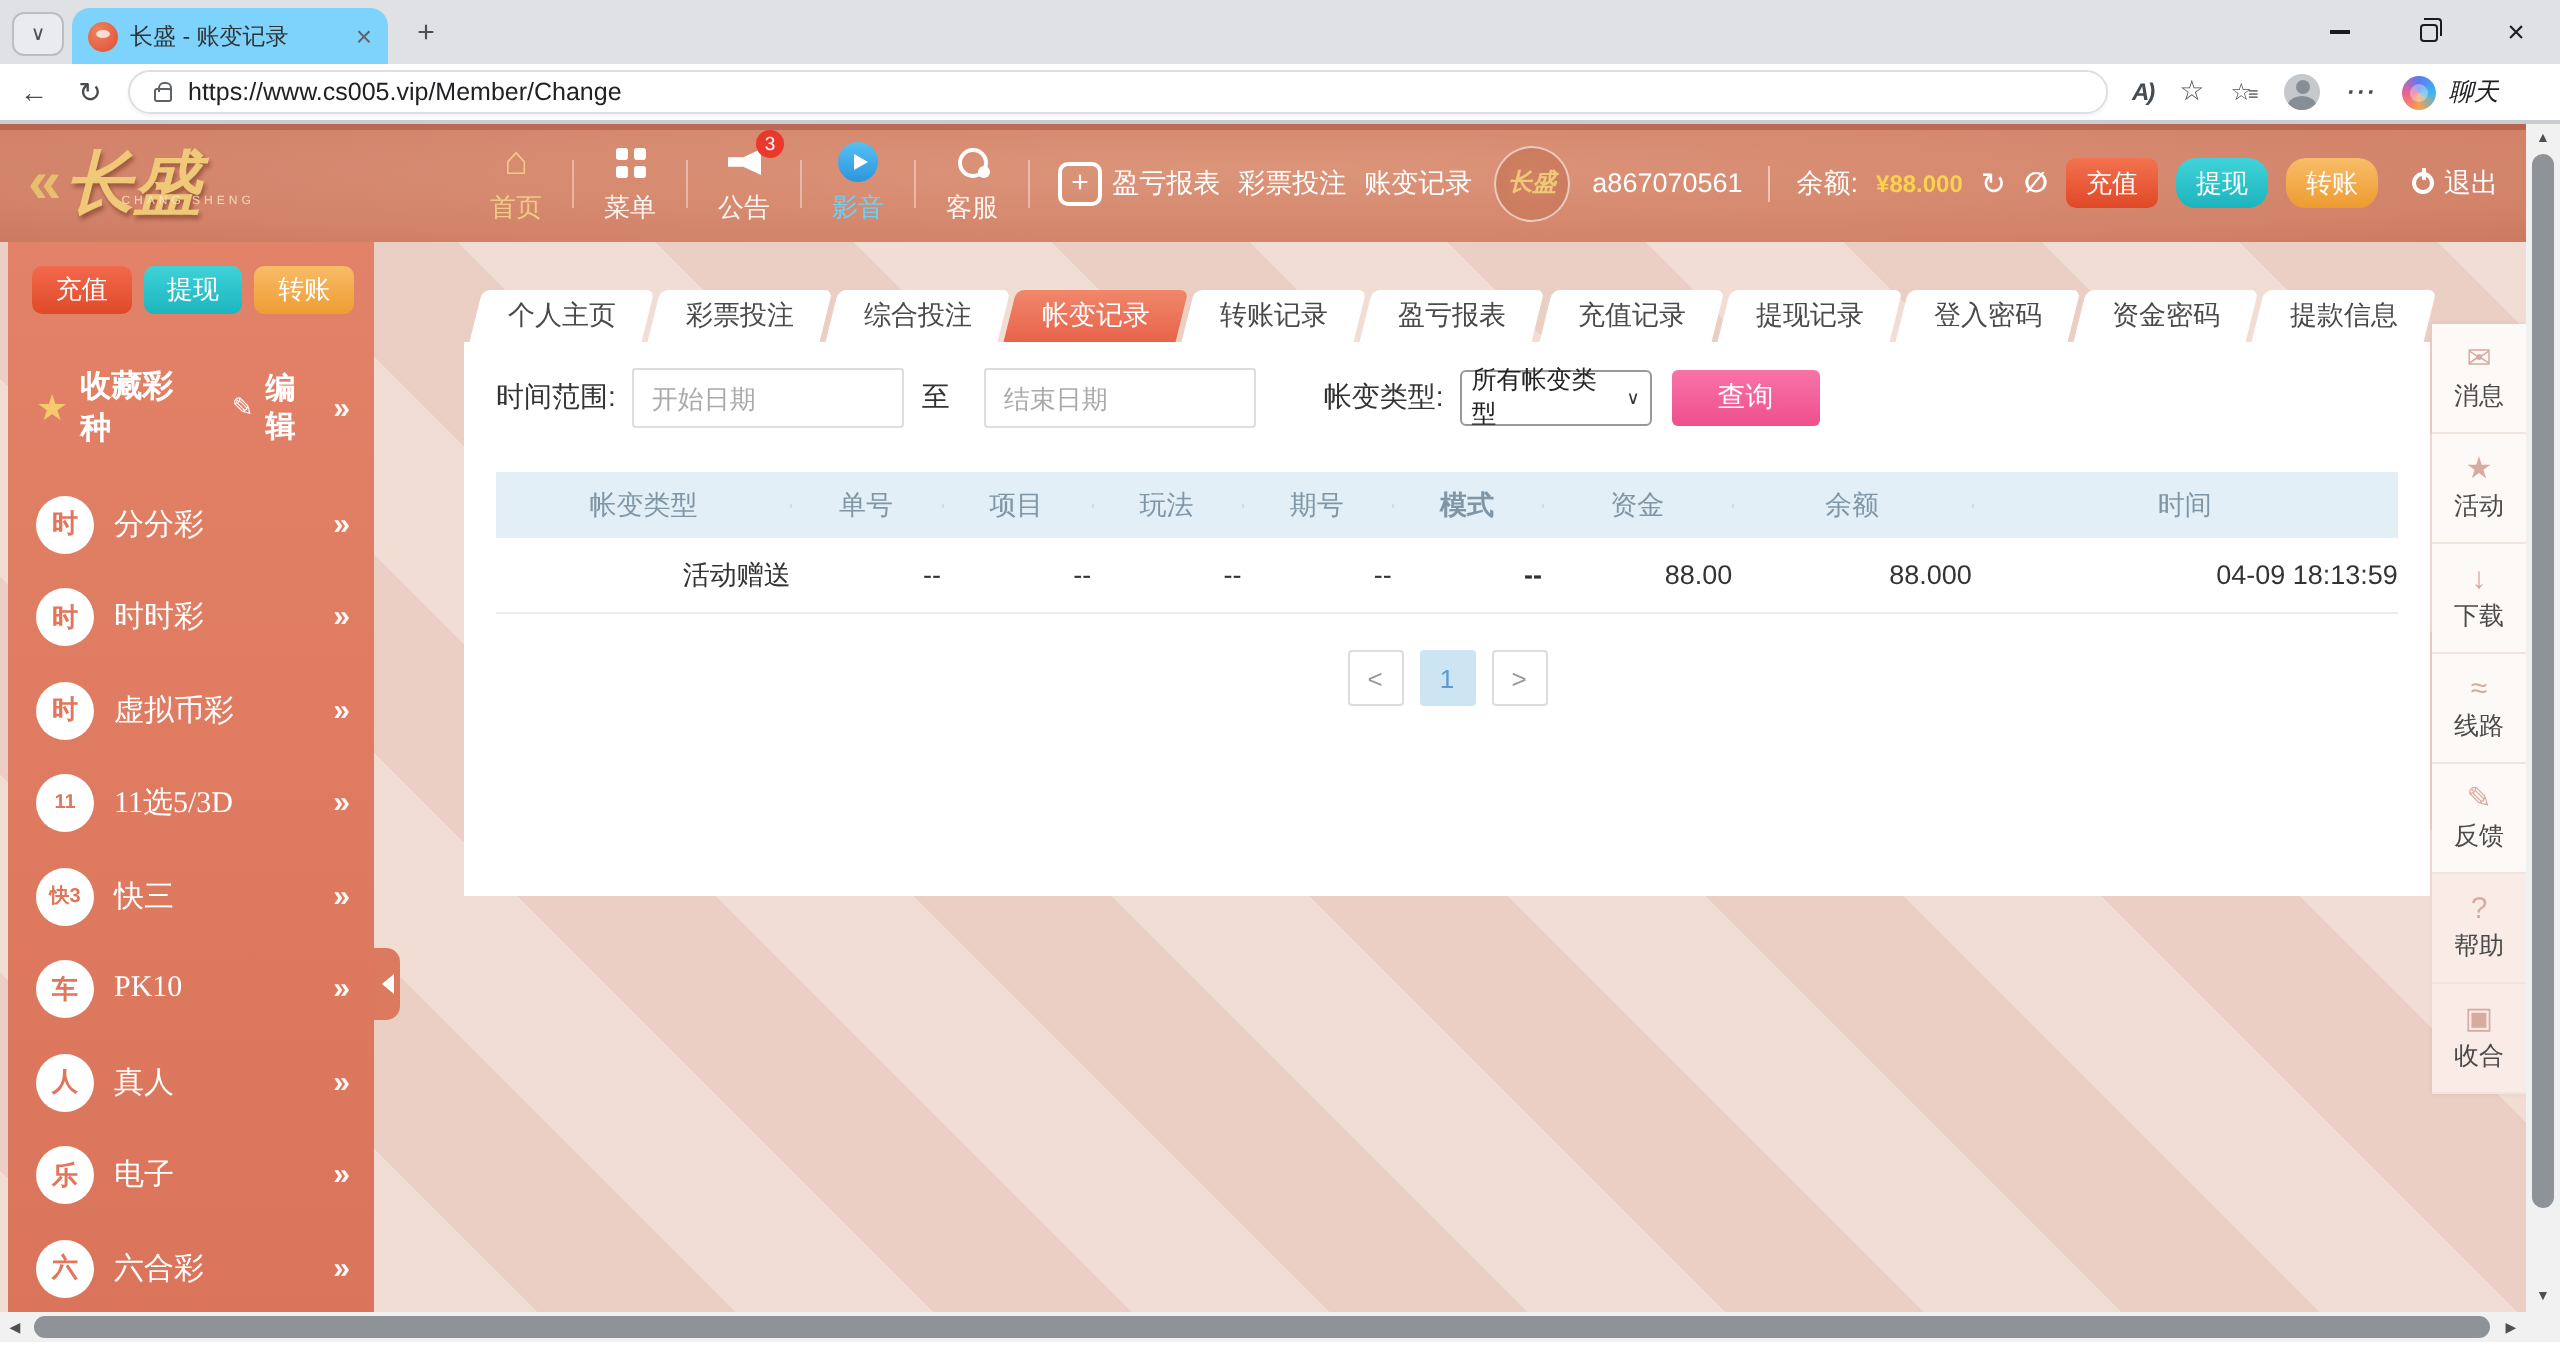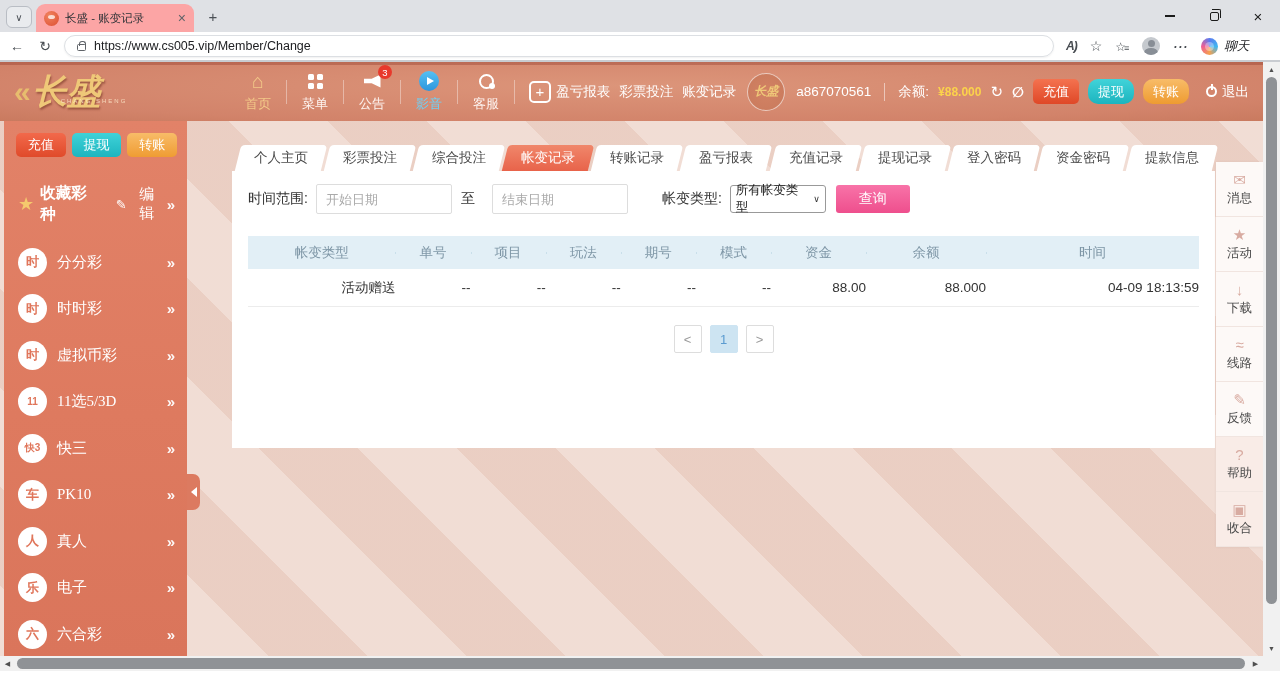--- a/index.html
+++ b/index.html
@@ -5,21 +5,21 @@
   * { box-sizing: border-box; margin: 0; padding: 0; }
   html,body { width:1280px; height:686px; }
   body { font-family: "Liberation Sans", "DejaVu Sans", sans-serif; background:#fff; overflow:hidden; }
   .stage { position:relative; width:1280px; height:686px; overflow:hidden; background:#fff; }
 
   
   .tabstrip { height:32px; background:#dfe1e5; display:flex; align-items:flex-end; position:relative; }
   .tab-search { width:26px; height:22px; margin:0 4px 4px 6px; border:1px solid #b9bdc4; border-radius:6px;
     display:flex; align-items:center; justify-content:center; color:#4b5056; font-size:10px; background:#e9ebee; }
   .tab-search::before { content:"∨"; }
-  .btab { width:158px; height:28px; background:#fca5a5; border-radius:9px 9px 0 0; display:flex; align-items:center;
+  .btab { width:158px; height:28px; background:#7dd3fc; border-radius:9px 9px 0 0; display:flex; align-items:center;
     padding:0 8px; gap:6px; }
   .favicon { width:15px; height:15px; border-radius:50%; background:radial-gradient(circle at 35% 30%, #f0825e, #dd4f33); position:relative; flex:none;}
   .favicon::after { content:""; position:absolute; left:4px; top:4px; width:7px; height:4px; border-radius:50%; background:rgba(255,255,255,.75); }
   .btab-title { font-size:11.5px; color:#2f3337; white-space:nowrap; overflow:hidden; flex:1; }
   .btab-close { color:#5f6368; font-size:14px; line-height:1; }
   .btab-close::before { content:"×"; }
   .newtab { width:26px; height:26px; margin:0 0 3px 6px; display:flex; align-items:center; justify-content:center; color:#4b5056; font-size:15px; }
   .newtab::before { content:"+"; }
   .wincontrols { position:absolute; right:0; top:0; height:32px; display:flex; }
   .winbtn { width:44px; height:32px; display:flex; align-items:center; justify-content:center; color:#1b1b1b; }
@@ -109,21 +109,21 @@
     background:linear-gradient(180deg,#e28268 0%,#de7a5f 55%,#da755b 100%); color:#fff; overflow:hidden; }
   .side-btns { display:flex; gap:6px; padding:12px 10px 0 12px; }
   .sbtn { flex:1; height:24px; display:flex; align-items:center; justify-content:center; font-size:13px; color:#fff; border-radius:5px; }
   .sbtn-red { background:linear-gradient(180deg,#f2694b,#e04a2a); }
   .sbtn-teal { background:linear-gradient(180deg,#3fd2d8,#1db5bf); }
   .sbtn-orange { background:linear-gradient(180deg,#f8bc68,#ef9c33); }
   .fav-row { display:flex; align-items:center; margin:26px 12px 0 14px; gap:6px; }
   .ic-fav-star { color:#f5c96d; font-size:18px; line-height:1; } .ic-fav-star::before{ content:"★"; }
   .fav-label { font-size:15.5px; font-weight:bold; }
   .ic-pencil { font-size:13px; margin-left:12px; } .ic-pencil::before { content:"✎"; }
-  .fav-edit { font-size:15px; font-weight:normal;text-align:center; }
+  .fav-edit { font-size:15px; font-weight:bold; }
   .chev { margin-left:auto; font-size:15px; font-weight:bold; color:#fff; opacity:.95; }
   .chev::before { content:"»"; }
   .side-list { margin-top:14px; }
   .side-item { height:46.5px; display:flex; align-items:center; padding:0 12px 0 14px; gap:10px; }
   .side-ic { width:29px; height:29px; border-radius:50%; background:#fff; color:#e0765b; font-weight:bold;
     display:flex; align-items:center; justify-content:center; font-size:13px; flex:none; }
   .side-ic.small { font-size:10px; }
   .side-label { font-size:15px;font-family:Liberation Serif, serif; }
   .collapse-handle { position:absolute; left:187px; top:412px; width:13px; height:36px; background:#dc7a60;
     border-radius:0 7px 7px 0; display:flex; align-items:center; justify-content:center; }
@@ -151,21 +151,21 @@
   .f-search { margin-left:10px; width:74px; height:28px; border:none; border-radius:3px; color:#fff; font-size:14px;
     background:linear-gradient(180deg,#f873a8,#ee4f8d); }
 
   .tbl { margin-top:22px; }
   .tbl-hrow { display:flex; height:33px; background:#e2eff6; align-items:center; }
   .tbl-hcell { font-size:13.5px; color:#7e96a6; text-align:center; position:relative; }
   .tbl-hcell + .tbl-hcell::before { content:""; position:absolute; left:0; top:8px; bottom:8px; width:1px; background:#c9dfea; }
   .tbl-row { display:flex; height:38px; align-items:center; border-bottom:1px solid #ececec; }
   .tbl-cell { font-size:13.5px; color:#333; text-align:right; }
   .c0{flex:0 0 15.5%;} .c1{flex:0 0 7.9%;} .c2{flex:0 0 7.9%;} .c3{flex:0 0 7.9%;} .c4{flex:0 0 7.9%;}
-  .c5{flex:0 0 7.9%;} .c6{flex:0 0 10%;} .c7{flex:0 0 12.6%;} .c8{flex:0 0 22.4%;}
+  .c5{flex:0 0 7.9%;font-weight:bold;} .c6{flex:0 0 10%;} .c7{flex:0 0 12.6%;} .c8{flex:0 0 22.4%;}
 
   .pager { display:flex; justify-content:center; gap:8px; margin-top:18px; }
   .pg { width:28px; height:28px; border:1px solid #ddd; background:#fff; color:#999; font-size:13px;
     display:flex; align-items:center; justify-content:center; border-radius:2px; }
   .pg.cur { background:#cde4f2; border-color:#cde4f2; color:#5b9bd0; }
 
   
   .rtoolbar { position:absolute; left:1216px; top:100px; width:47px; background:#fdf9f7; box-shadow:0 0 3px rgba(0,0,0,.06); }
   .rt-item { height:55px; display:flex; flex-direction:column; align-items:center; justify-content:center; gap:3px; border-bottom:1px solid #f1e5e0; background:#fdf9f7; }
   .rt-item.tint { background:#f9ece7; }

